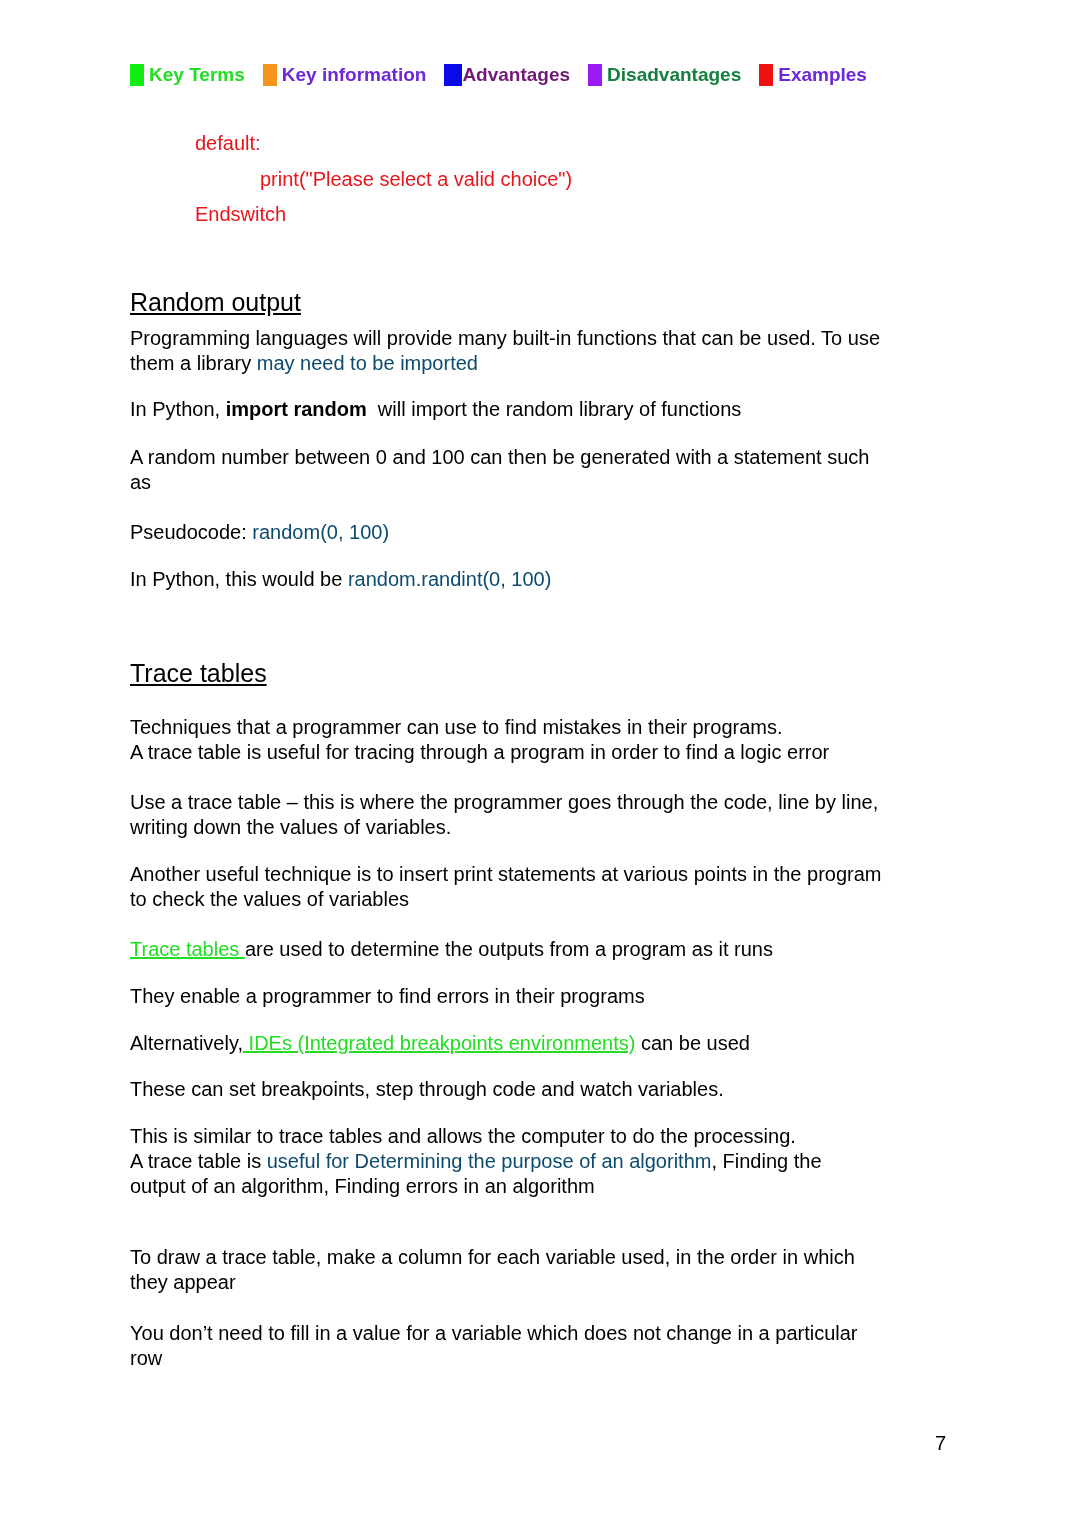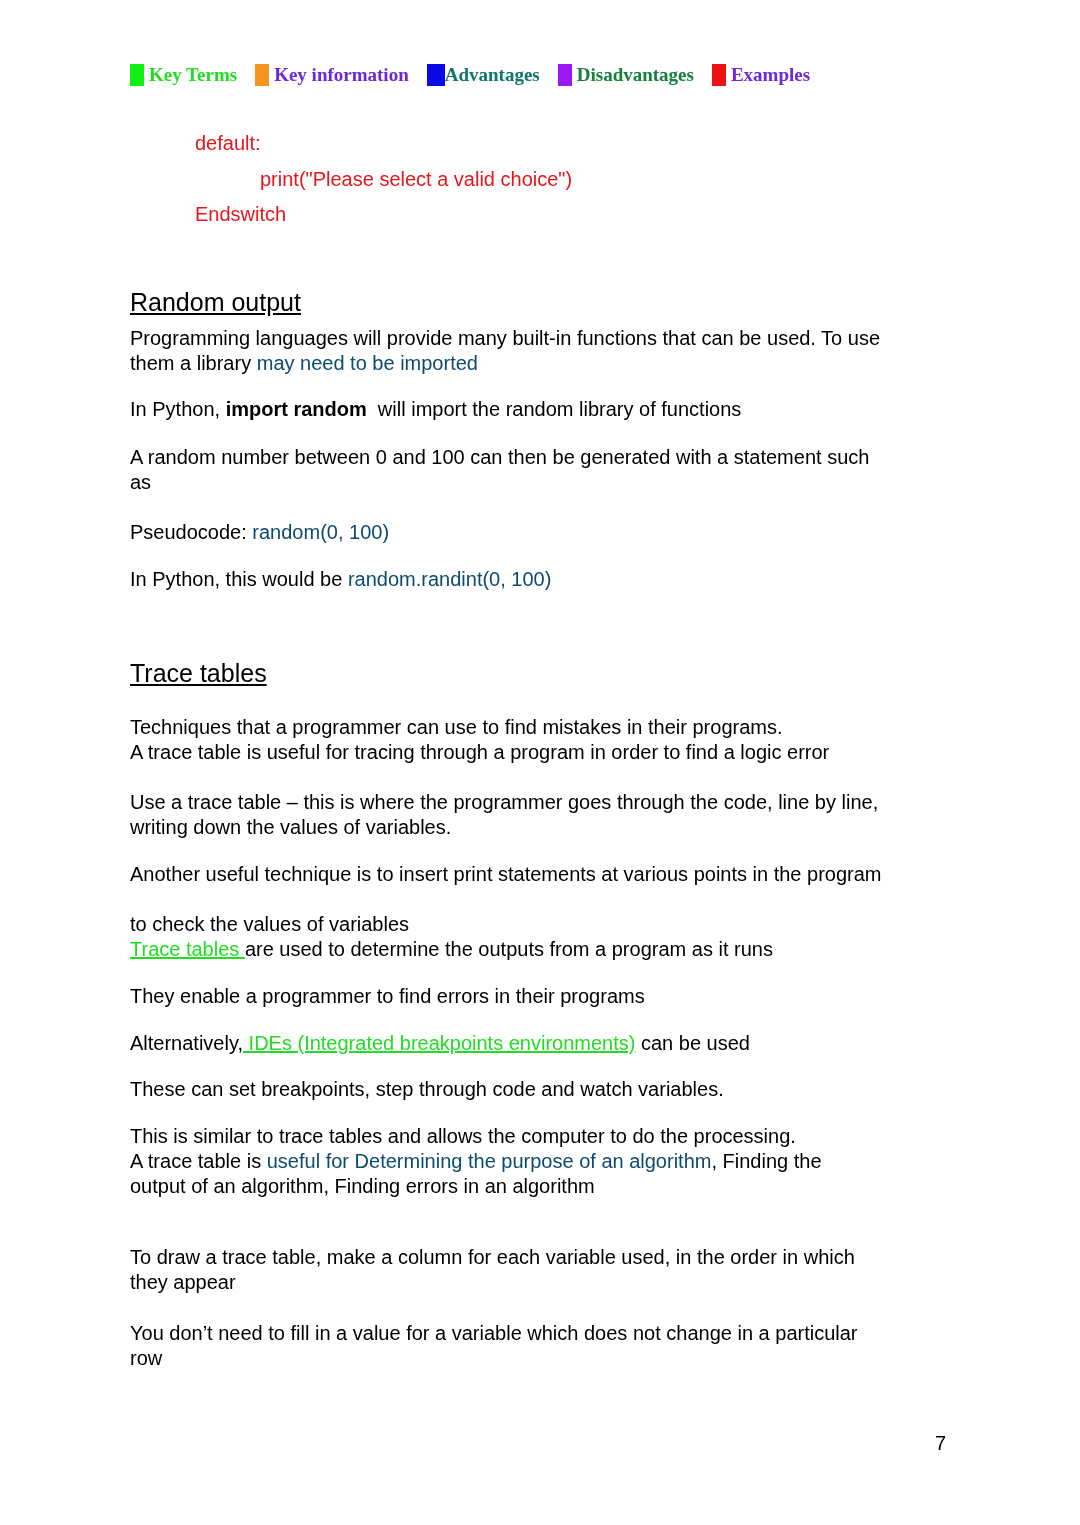--- a/index.html
+++ b/index.html
@@ -5,21 +5,21 @@
     html, body { margin: 0; padding: 0; background: #ffffff; }
     body {
       width: 1080px; height: 1525px; position: relative; overflow: hidden;
       font-family: "Liberation Sans", sans-serif; color: #000000;
     }
     .legend {
       position: absolute; left: 130px; top: 64px;
       display: flex; align-items: center; font-weight: bold; font-size: 19px;
       white-space: nowrap;
     }
-    .legend-item { display: flex; margin-right: 18px; font-family: Liberation Serif, serif; }
+    .legend-item { display: flex; margin-right: 18px; }
     .swatch { display: inline-block; width: 14px; height: 22px; margin-right: 5px; }
     .legend-item.adv .swatch { margin-right: 0; }
     .abs { position: absolute; white-space: nowrap; font-size: 20px; line-height: 25px; }
     .red { color: #e8151b; }
     .orange { color: #0c4a6e; }
     .green { color: #22dd22; }
     .u { text-decoration: underline; }
     .h { font-size: 25px; text-decoration: underline; }
     .b { font-weight: bold; }
     .pagenum { position: absolute; left: 935px; top: 1432px; font-size: 20px; }
@@ -31,21 +31,21 @@
   <div class="legend-item">
     <span class="swatch" style="background:#11ee11"></span>
     <span style="color:#22dd22">Key Terms</span>
   </div>
   <div class="legend-item">
     <span class="swatch" style="background:#f7941d"></span>
     <span style="color:#6d28d9">Key information</span>
   </div>
   <div class="legend-item adv">
     <span class="swatch" style="background:#0a0ae6;width:18px"></span>
-    <span style="color:#0f766e">Advantages</span>
+    <span style="color:#701a75">Advantages</span>
   </div>
   <div class="legend-item">
     <span class="swatch" style="background:#9b19f5"></span>
     <span style="color:#15803d">Disadvantages</span>
   </div>
   <div class="legend-item">
     <span class="swatch" style="background:#ee1111"></span>
     <span style="color:#6d28d9">Examples</span>
   </div>
 </div>
@@ -62,21 +62,21 @@
 <div class="abs" style="left:130px;top:470px">as</div>
 <div class="abs" style="left:130px;top:520px"><span>Pseudocode: </span><span class="orange">random(0, 100)</span></div>
 <div class="abs" style="left:130px;top:567px"><span>In Python, this would be </span><span class="orange">random.randint(0, 100)</span></div>
 
 <div class="abs h" style="left:130px;top:661px">Trace tables</div>
 <div class="abs" style="left:130px;top:715px">Techniques that a programmer can use to find mistakes in their programs.</div>
 <div class="abs" style="left:130px;top:740px">A trace table is useful for tracing through a program in order to find a logic error</div>
 <div class="abs" style="left:130px;top:790px">Use a trace table – this is where the programmer goes through the code, line by line,</div>
 <div class="abs" style="left:130px;top:815px">writing down the values of variables.</div>
 <div class="abs" style="left:130px;top:862px">Another useful technique is to insert print statements at various points in the program</div>
-<div class="abs" style="left:130px;top:912px">to check the values of variables</div>
+<div class="abs" style="left:130px;top:887px">to check the values of variables</div>
 <div class="abs" style="left:130px;top:937px"><span class="green u" style="white-space:pre">Trace tables </span><span>are used to determine the outputs from a program as it runs</span></div>
 <div class="abs" style="left:130px;top:984px">They enable a programmer to find errors in their programs</div>
 <div class="abs" style="left:130px;top:1031px"><span>Alternatively,</span><span class="green u" style="white-space:pre"> IDEs (Integrated breakpoints environments)</span><span style="white-space:pre"> can be used</span></div>
 <div class="abs" style="left:130px;top:1077px">These can set breakpoints, step through code and watch variables.</div>
 <div class="abs" style="left:130px;top:1124px">This is similar to trace tables and allows the computer to do the processing.</div>
 <div class="abs" style="left:130px;top:1149px"><span>A trace table is </span><span class="orange">useful for Determining the purpose of an algorithm</span><span>, Finding the</span></div>
 <div class="abs" style="left:130px;top:1174px">output of an algorithm, Finding errors in an algorithm</div>
 <div class="abs" style="left:130px;top:1245px">To draw a trace table, make a column for each variable used, in the order in which</div>
 <div class="abs" style="left:130px;top:1270px">they appear</div>
 <div class="abs" style="left:130px;top:1321px">You don’t need to fill in a value for a variable which does not change in a particular</div>

